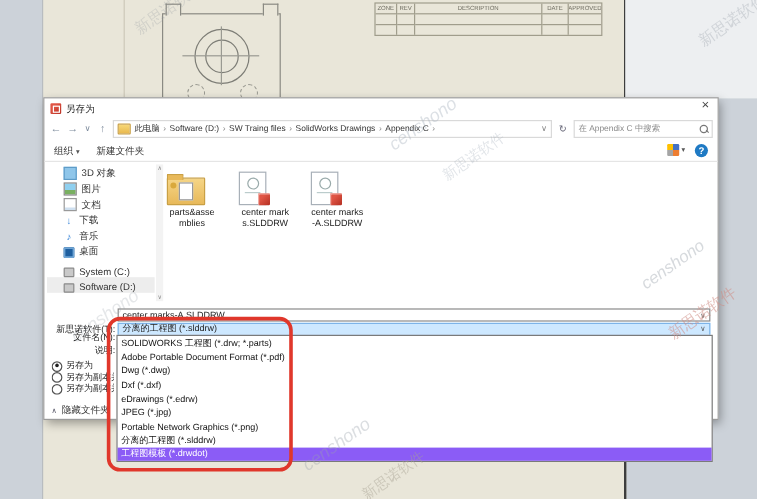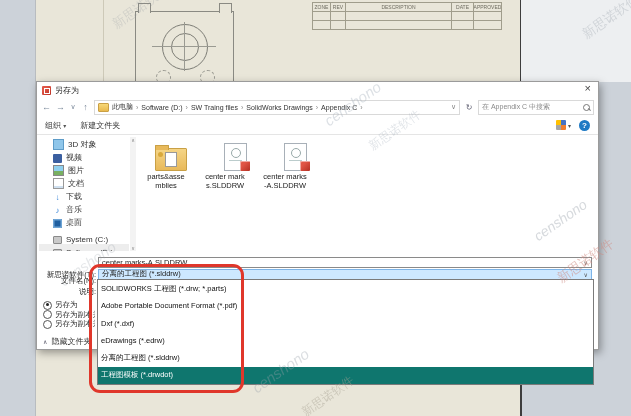--- a/index.html
+++ b/index.html
@@ -63,21 +63,21 @@
   .i-vid{background:#3b5fa0;border-radius:1px}
   .i-pic{background:linear-gradient(180deg,#8fd0f0 55%,#79b061 55%);border:1px solid #888}
   .i-doc{background:#fff;border:1px solid #999;box-shadow:inset 0 -2px 0 #cfe0f0}
   .i-desk{background:#1f5f9f;border-radius:1px;box-shadow:inset 0 0 0 1.5px #6fa5d5}
   .i-drive{width:10px;height:6px;background:#c9c9c9;border:1px solid #8a8a8a;border-radius:1px}
   .glyph-blue{color:#2f7fd6;font-size:8px}
   .sb-scroll{left:93px;top:55px;width:6px;height:114px;background:#f3f3f3}
   .sb-arrow{width:6px;text-align:center;font-size:5px;color:#888;position:absolute}
   
   .files{left:102px;top:57px;display:flex;gap:12px}
-  .fitem{width:48px;display:flex;flex-direction:column;align-items:flex-end}
+  .fitem{width:48px;display:flex;flex-direction:column;align-items:flex-start}
   .icon-zone{height:32px;display:flex;align-items:flex-end;justify-content:center;position:relative}
   .folder{width:30px;height:21px;background:linear-gradient(#f5d586,#e8b95a);border:1px solid #c9a045;border-radius:1px;position:relative}
   .folder:before{content:"";position:absolute;left:-1px;top:-4px;width:12px;height:4px;background:#e8b95a;border:1px solid #c9a045;border-bottom:none;border-radius:1px 1px 0 0}
   .fol-doc{position:absolute;left:9px;top:3px;width:10px;height:13px;background:#fff;border:1px solid #999}
   .fol-part{position:absolute;left:2px;top:3px;width:5px;height:5px;background:#d9a93c;border-radius:50%}
   .dwgfile{width:21px;height:26px;background:#fff;border:1px solid #a8b0b8;position:relative}
   .dwg-circ{position:absolute;left:6px;top:4px;width:8px;height:8px;border:1px solid #9aa;border-radius:50%}
   .dwg-line{position:absolute;left:4px;top:16px;width:13px;height:1px;background:#bcc}
   .badge{position:absolute;right:-4px;bottom:-1px;width:10px;height:10px;border-radius:1px;
          background:linear-gradient(135deg,#e05545 35%,#b42f22);box-shadow:inset 1px 1px 0 rgba(255,255,255,.5)}
@@ -91,21 +91,21 @@
   .field-arrow{margin-left:auto;margin-right:3px;font-size:6px;color:#555}
   .optrow{left:6px;display:flex;align-items:center;gap:3px;width:52px;overflow:hidden;white-space:nowrap}
   .radio{width:7px;height:7px;border:1px solid #555;border-radius:50%;background:#fff;flex:none;position:relative}
   .radio.on:after{content:"";position:absolute;left:1.5px;top:1.5px;width:3px;height:3px;border-radius:50%;background:#222}
   .optlbl{font-size:7.5px;color:#222}
   .hidefold{left:6px;top:254px;display:flex;align-items:center;gap:4px;font-size:8px;color:#333}
   
   .ddlist{left:97px;top:279px;width:497px;height:106px;background:#fff;border:1px solid #7a7a7a;
           z-index:20;display:flex;flex-direction:column;box-sizing:border-box}
   .dd-item{flex:1;display:flex;align-items:center;padding-left:3px;font-size:7.5px;color:#111;white-space:nowrap}
-  .dd-item.sel{background:#0f766e;color:#fff}
+  .dd-item.sel{background:#8b5cf6;color:#fff}
   
   .redbox{left:89px;top:264px;width:149px;height:123px;border:3px solid #e0372b;border-radius:11px;z-index:40;pointer-events:none}
 </style>
 </head>
 <body>
 
 <div class="abs sheet"></div>
 <div class="abs right-top"></div>
 <div class="abs inner-vline"></div>
 
@@ -197,24 +197,20 @@
     </span>
   </div>
   <div class="abs tsep"></div>
 
   <div class="abs sidebar">
     <div class="sb-item">
       <span class="sbi i-3d"></span>
       <span>3D 对象</span>
     </div>
     <div class="sb-item">
-      <span class="sbi i-vid"></span>
-      <span>视频</span>
-    </div>
-    <div class="sb-item">
       <span class="sbi i-pic"></span>
       <span>图片</span>
     </div>
     <div class="sb-item">
       <span class="sbi i-doc"></span>
       <span>文档</span>
     </div>
     <div class="sb-item">
       <span class="sbi glyph-blue">↓</span>
       <span>下载</span>
@@ -303,19 +299,22 @@
   </div>
   <div class="abs hidefold">
     <span style="font-size:6px;color:#556">∧</span>
     <span>隐藏文件夹</span>
   </div>
 </div>
 
 <div class="abs ddlist">
   <div class="dd-item">SOLIDWORKS 工程图 (*.drw;  *.parts)</div>
   <div class="dd-item">Adobe Portable Document Format (*.pdf)</div>
+  <div class="dd-item">Dwg (*.dwg)</div>
   <div class="dd-item">Dxf (*.dxf)</div>
   <div class="dd-item">eDrawings (*.edrw)</div>
+  <div class="dd-item">JPEG (*.jpg)</div>
+  <div class="dd-item">Portable Network Graphics (*.png)</div>
   <div class="dd-item">分离的工程图 (*.slddrw)</div>
   <div class="dd-item sel">工程图模板 (*.drwdot)</div>
 </div>
 
 <div class="abs redbox"></div>
 
 </body></html>

